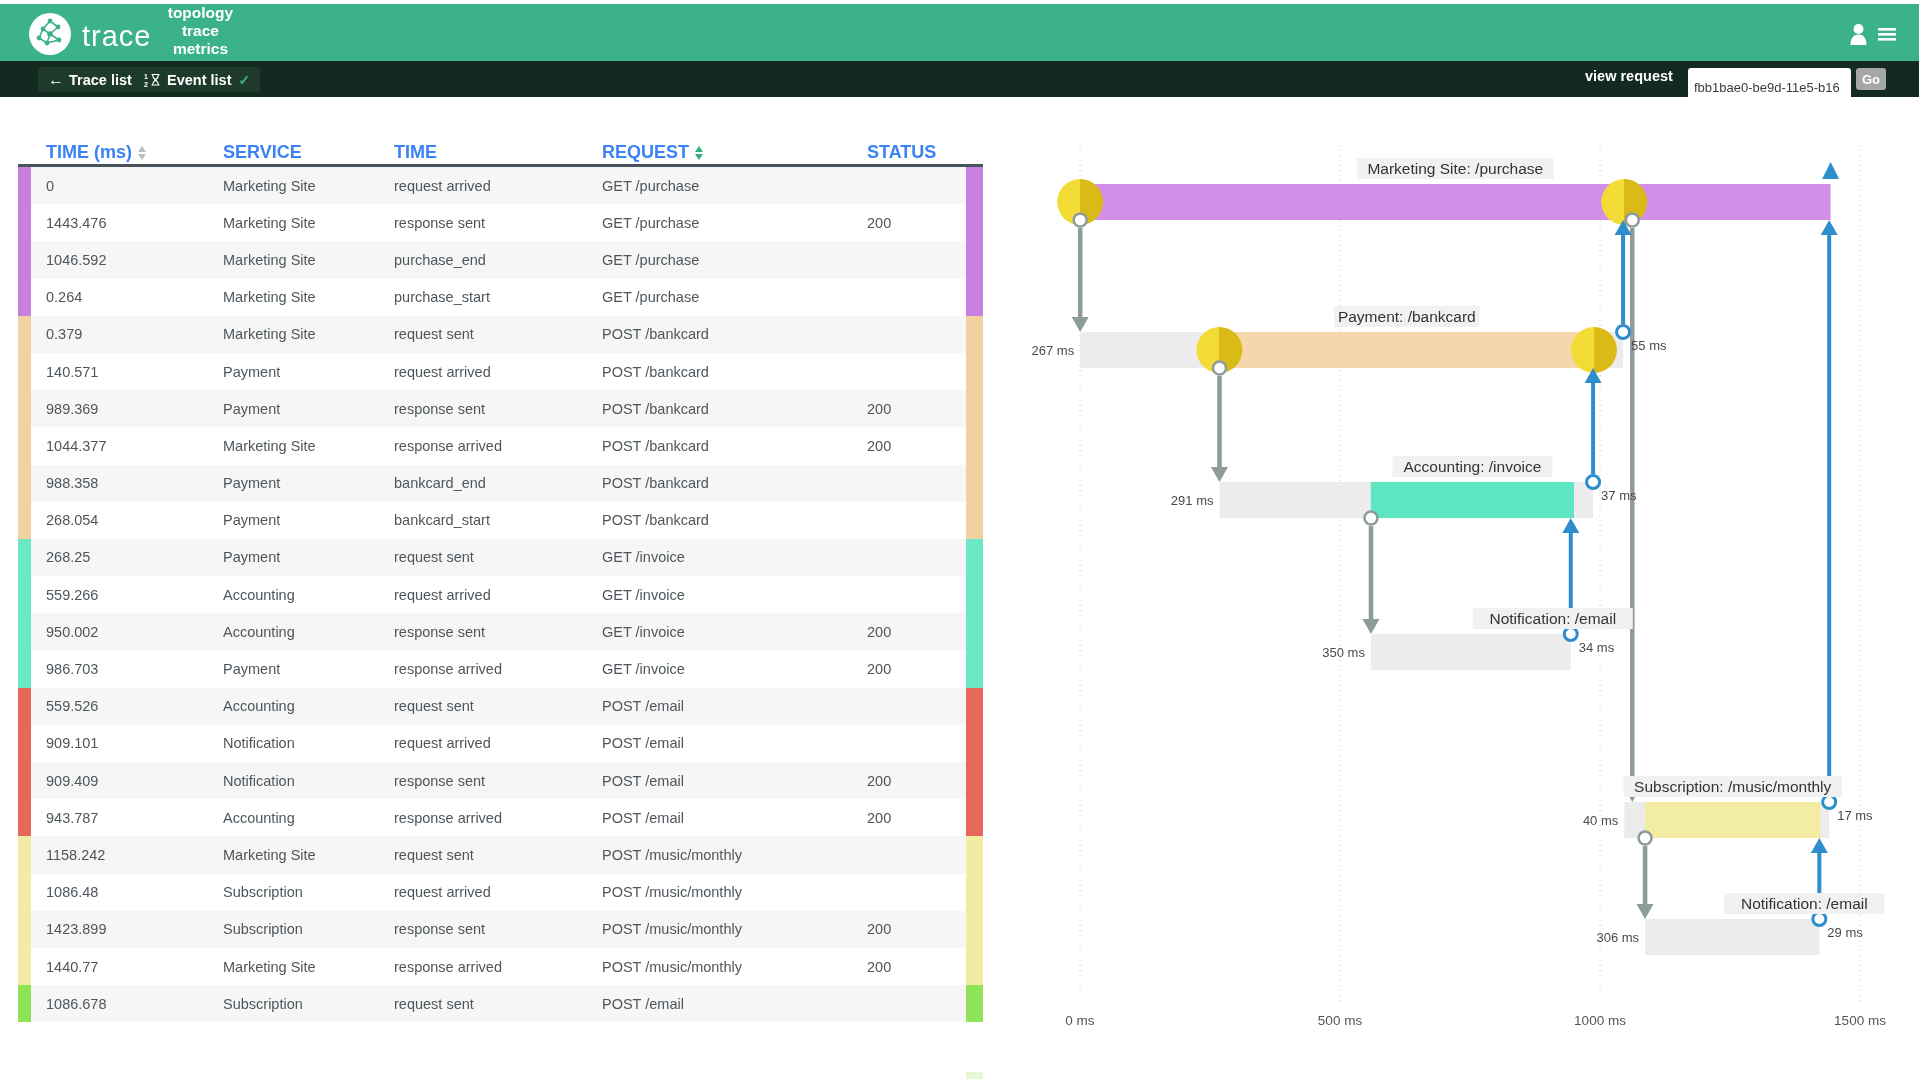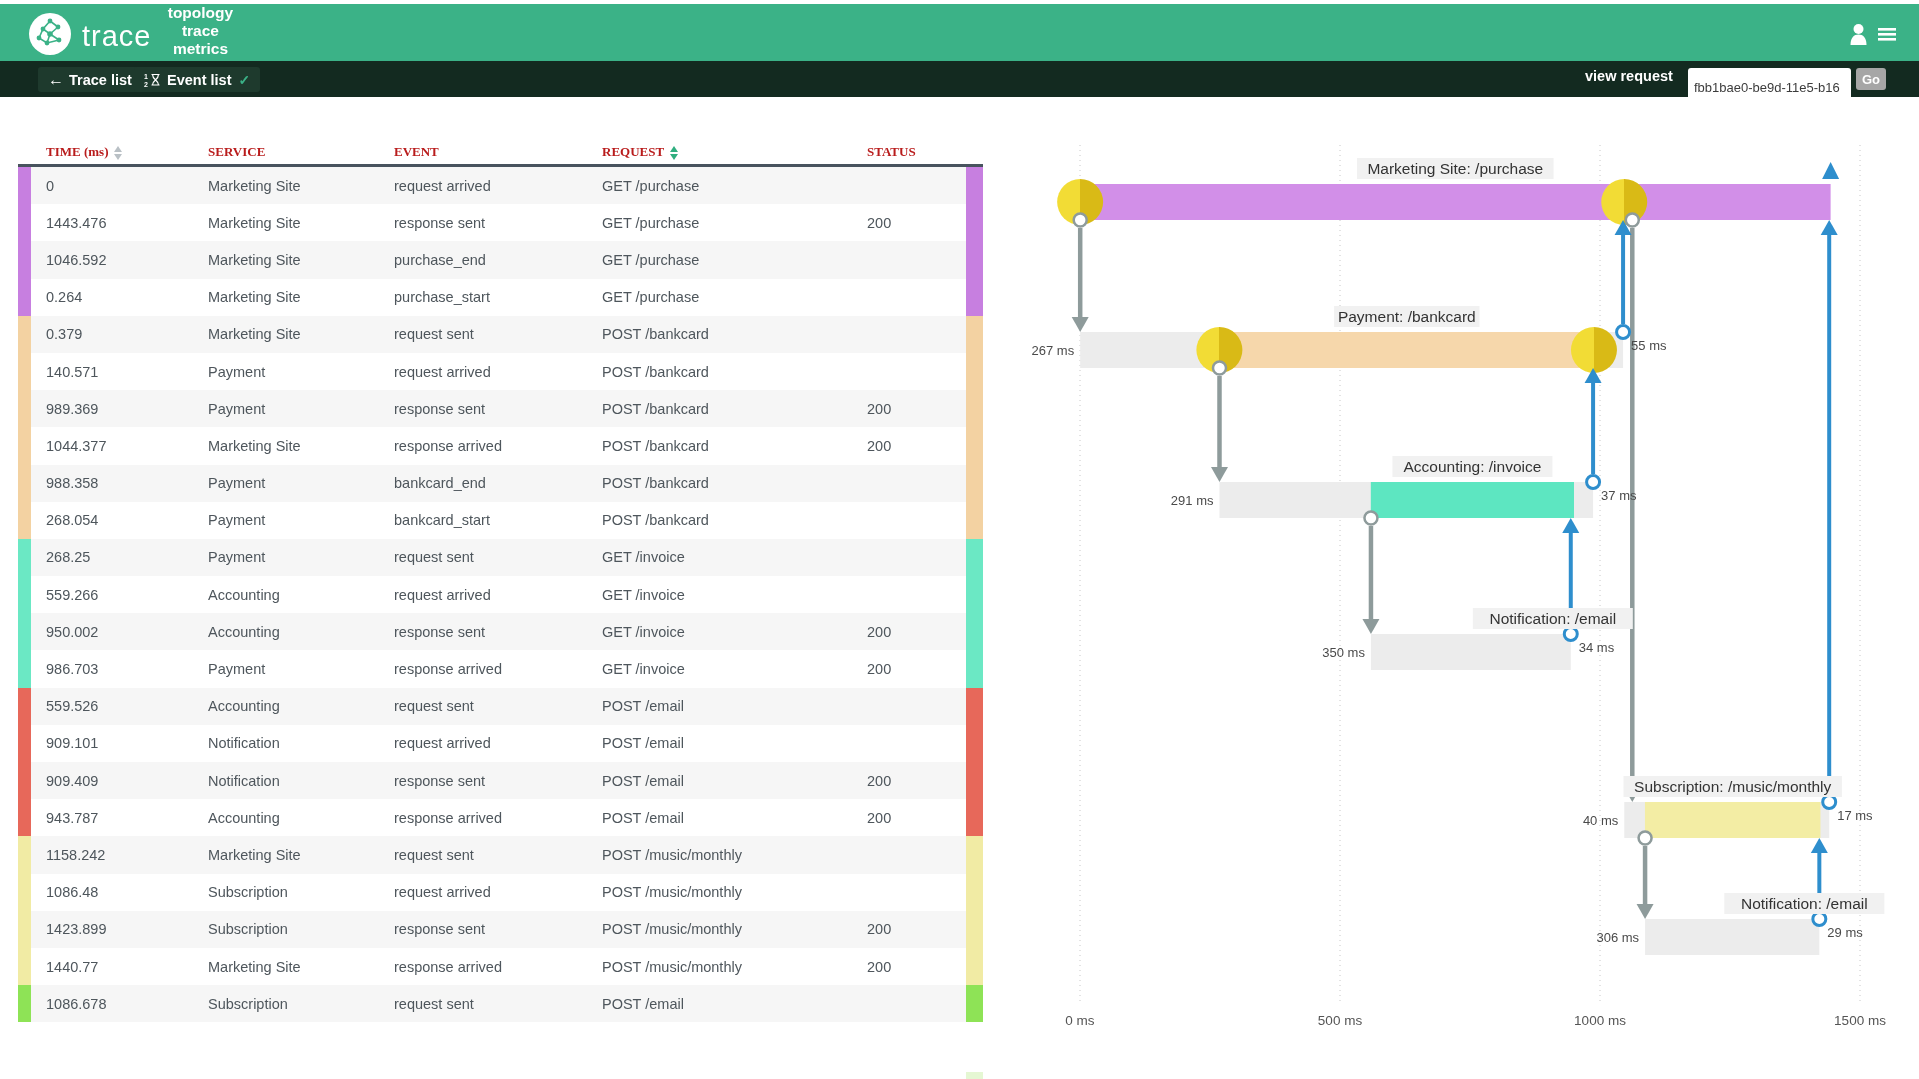--- a/index.html
+++ b/index.html
@@ -25,23 +25,23 @@
     align-items:center; color:#fff; font-size:14.5px; font-weight:700; }
   .req-input { position:absolute; left:1688px; top:7px; width:163px; height:38px;
     border:none; border-radius:3px; font-size:13px; color:#3c3c3c; padding:0 6px;
     font-family:"Liberation Sans", sans-serif; }
   .go-btn { position:absolute; left:1856px; top:7px; width:30px; height:22px; background:#a6a6a6;
     border:none; border-radius:3px; color:#fff; font-size:13px; font-weight:700; cursor:pointer; }
 
   
   .etable { position:absolute; left:18px; top:137px; width:965px; }
   .thead { position:relative; height:30px; line-height:30px; border-bottom:3px solid #48535e;
-    font-size:13px; font-weight:700; color:#b91c1c;font-family:Liberation Serif, serif; }
+    font-size:18px; font-weight:700; color:#3b82f6; }
   .thead span.col, .trow span.col { position:absolute; white-space:nowrap; }
-  .c0 { left:28px; } .c1 { left:190px; } .c2 { left:376px; } .c3 { left:584px; } .c4 { left:849px;text-align:right; }
+  .c0 { left:28px; } .c1 { left:205px; } .c2 { left:376px; } .c3 { left:584px; } .c4 { left:849px;text-align:right; }
   .sorter { display:inline-block; vertical-align:middle; margin-left:6px; }
   .tri { width:0; height:0; border-left:4.5px solid transparent; border-right:4.5px solid transparent; }
   .tri.up { border-bottom:6px solid #b9c0c5; margin-bottom:2px; }
   .tri.down { border-top:6px solid #b9c0c5; }
   .tri.green.up { border-bottom-color:#2fae7f; }
   .tri.green.down { border-top-color:#2fae7f; }
   .tbody { position:relative; }
   .trow { position:relative; height:37.2px; font-size:14.5px; color:#4e565c; cursor:pointer; }
   .trow.odd { background:#f6f6f6; }
   .trow span.col { top:50%; transform:translateY(-50%); }
@@ -123,21 +123,21 @@
   </div>
   <div class="view-request">view request</div>
   <input class="req-input" value="fbb1bae0-be9d-11e5-b16" style="">
   <button class="go-btn">Go</button>
 </div>
 
 <div class="etable">
   <div class="thead">
       <span class="col c0">TIME (ms)<span class="sorter"><div class="tri up"></div><div class="tri down"></div></span></span>
       <span class="col c1">SERVICE</span>
-      <span class="col c2">EVENT</span>
+      <span class="col c2">TIME</span>
       <span class="col c3">REQUEST<span class="sorter"><div class="tri up green"></div><div class="tri down green"></div></span></span>
       <span class="col c4">STATUS</span>
     </div>
   <div class="tbody">
       <div class="trow odd">
         <span class="stripe-l" style="background:#c77fe0"></span>
         <span class="col c0">0</span>
         <span class="col c1">Marketing Site</span>
         <span class="col c2">request arrived</span>
         <span class="col c3">GET /purchase</span>

